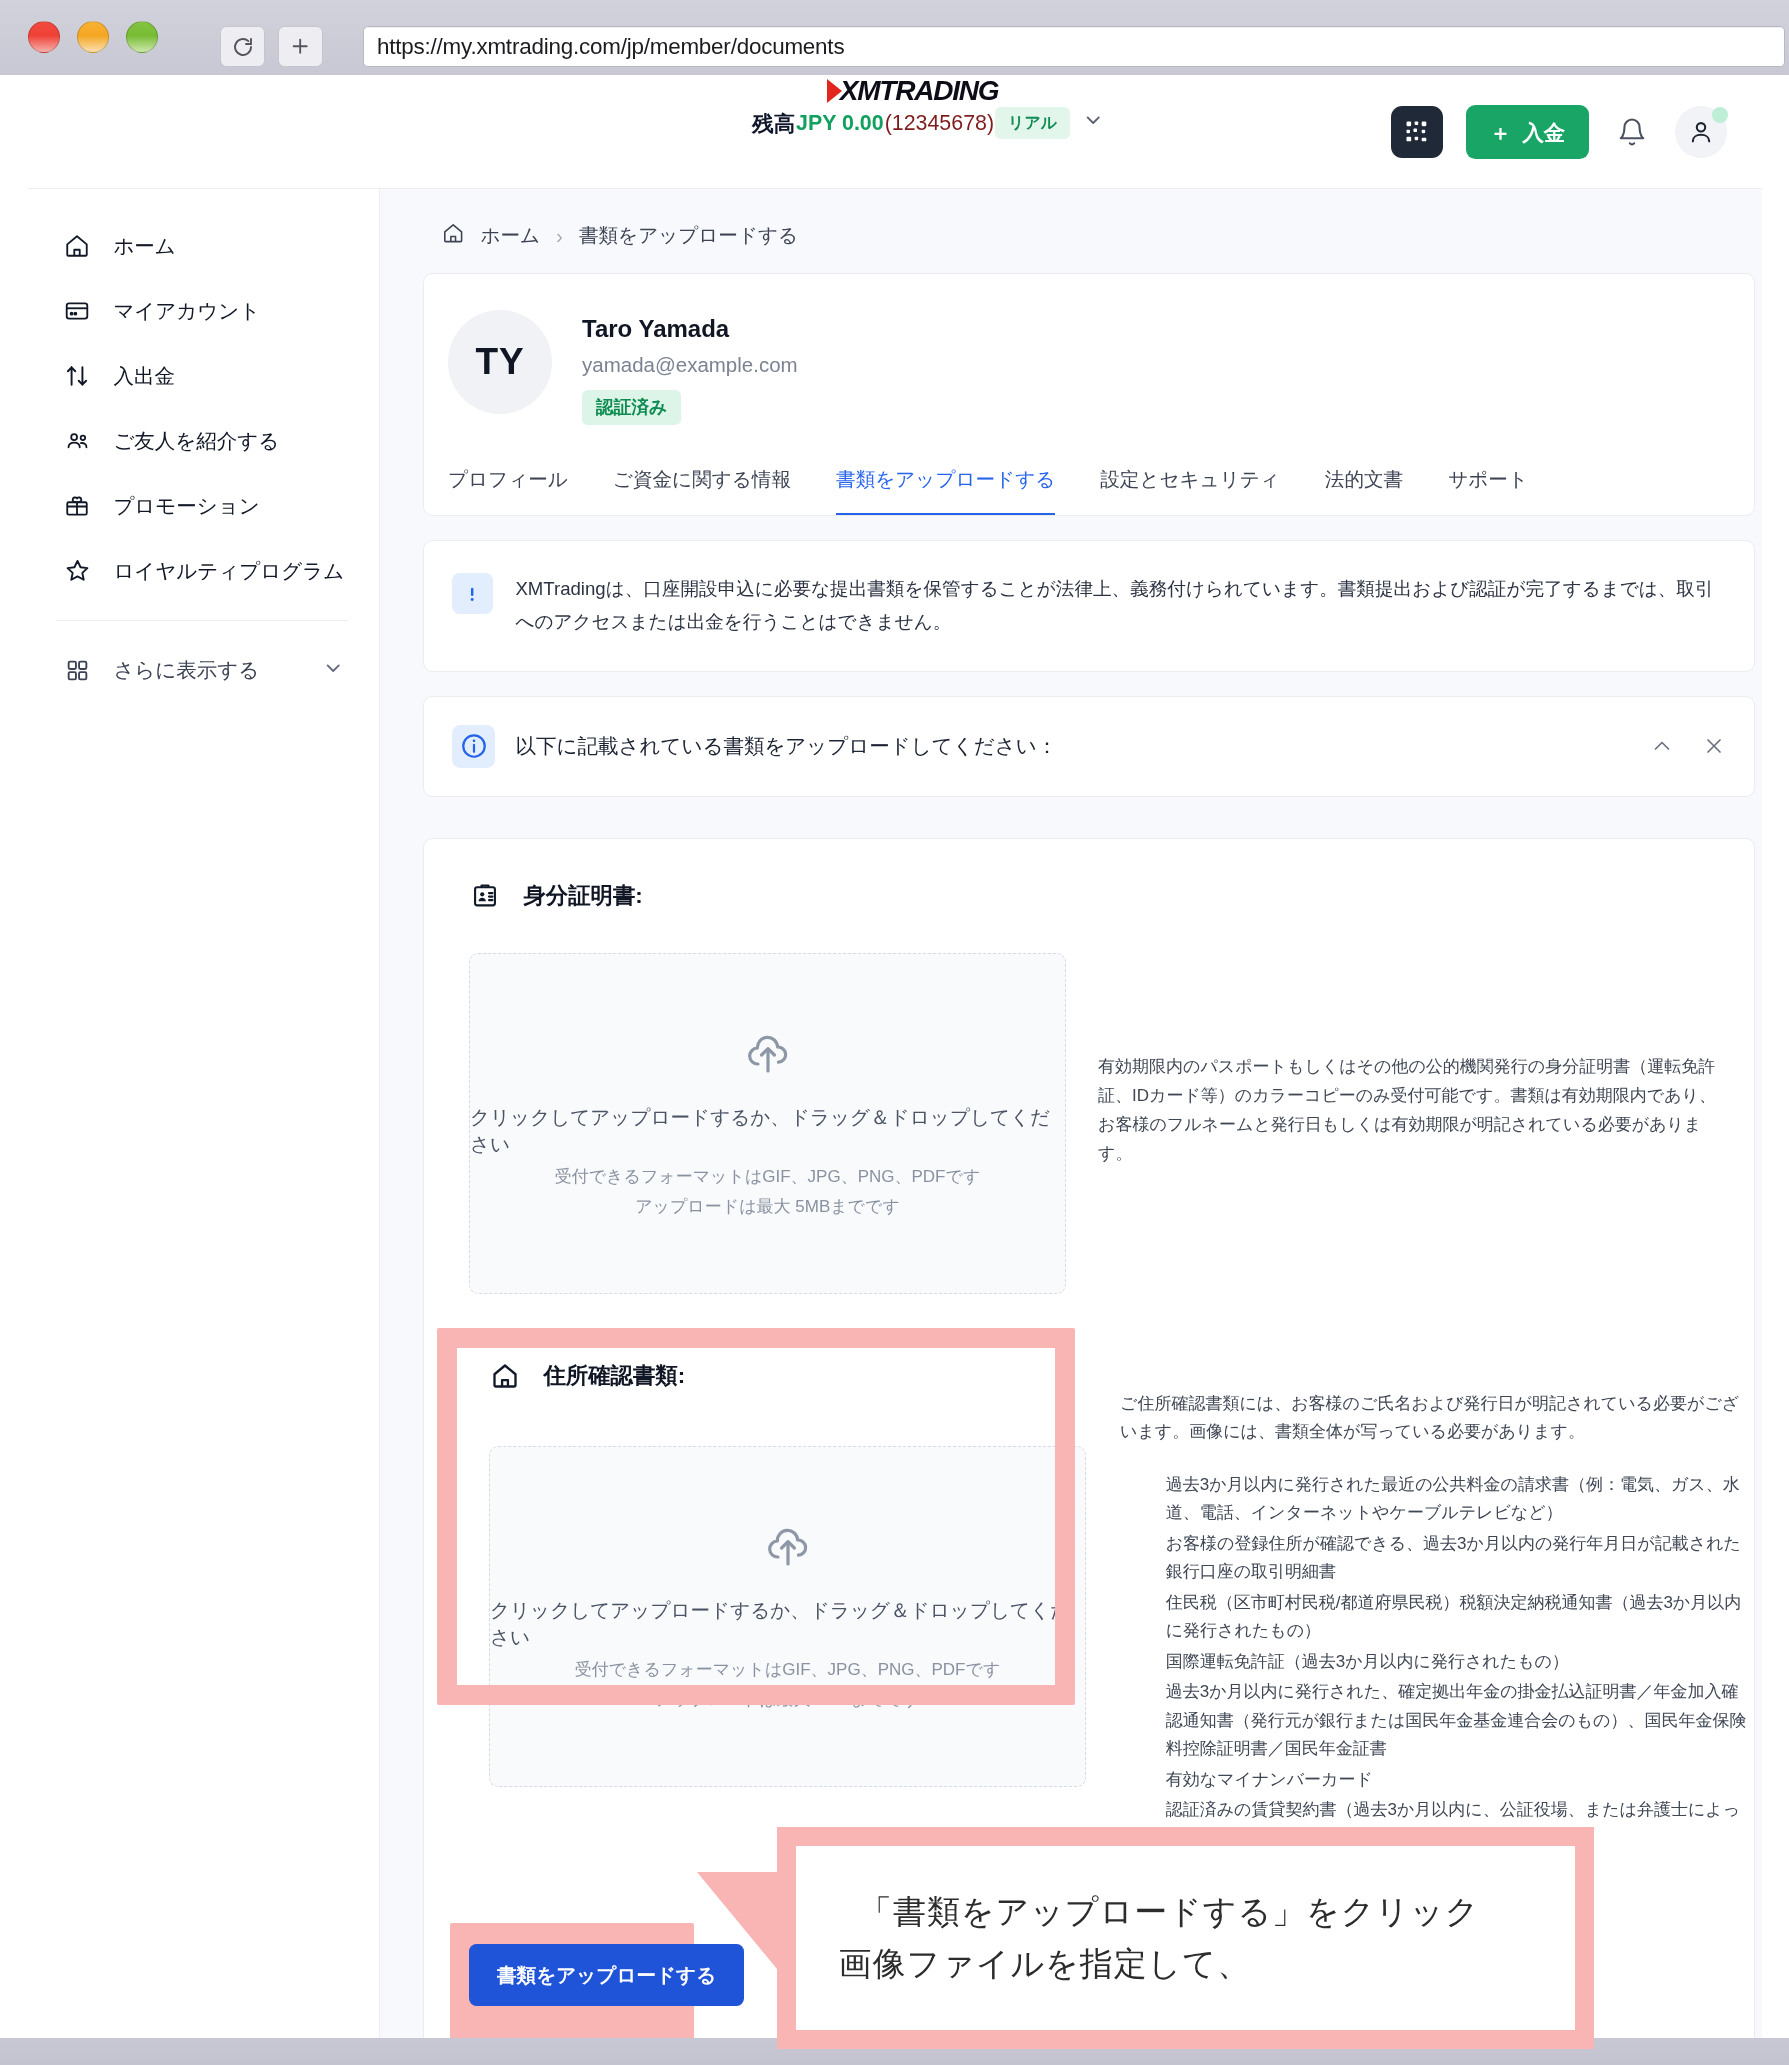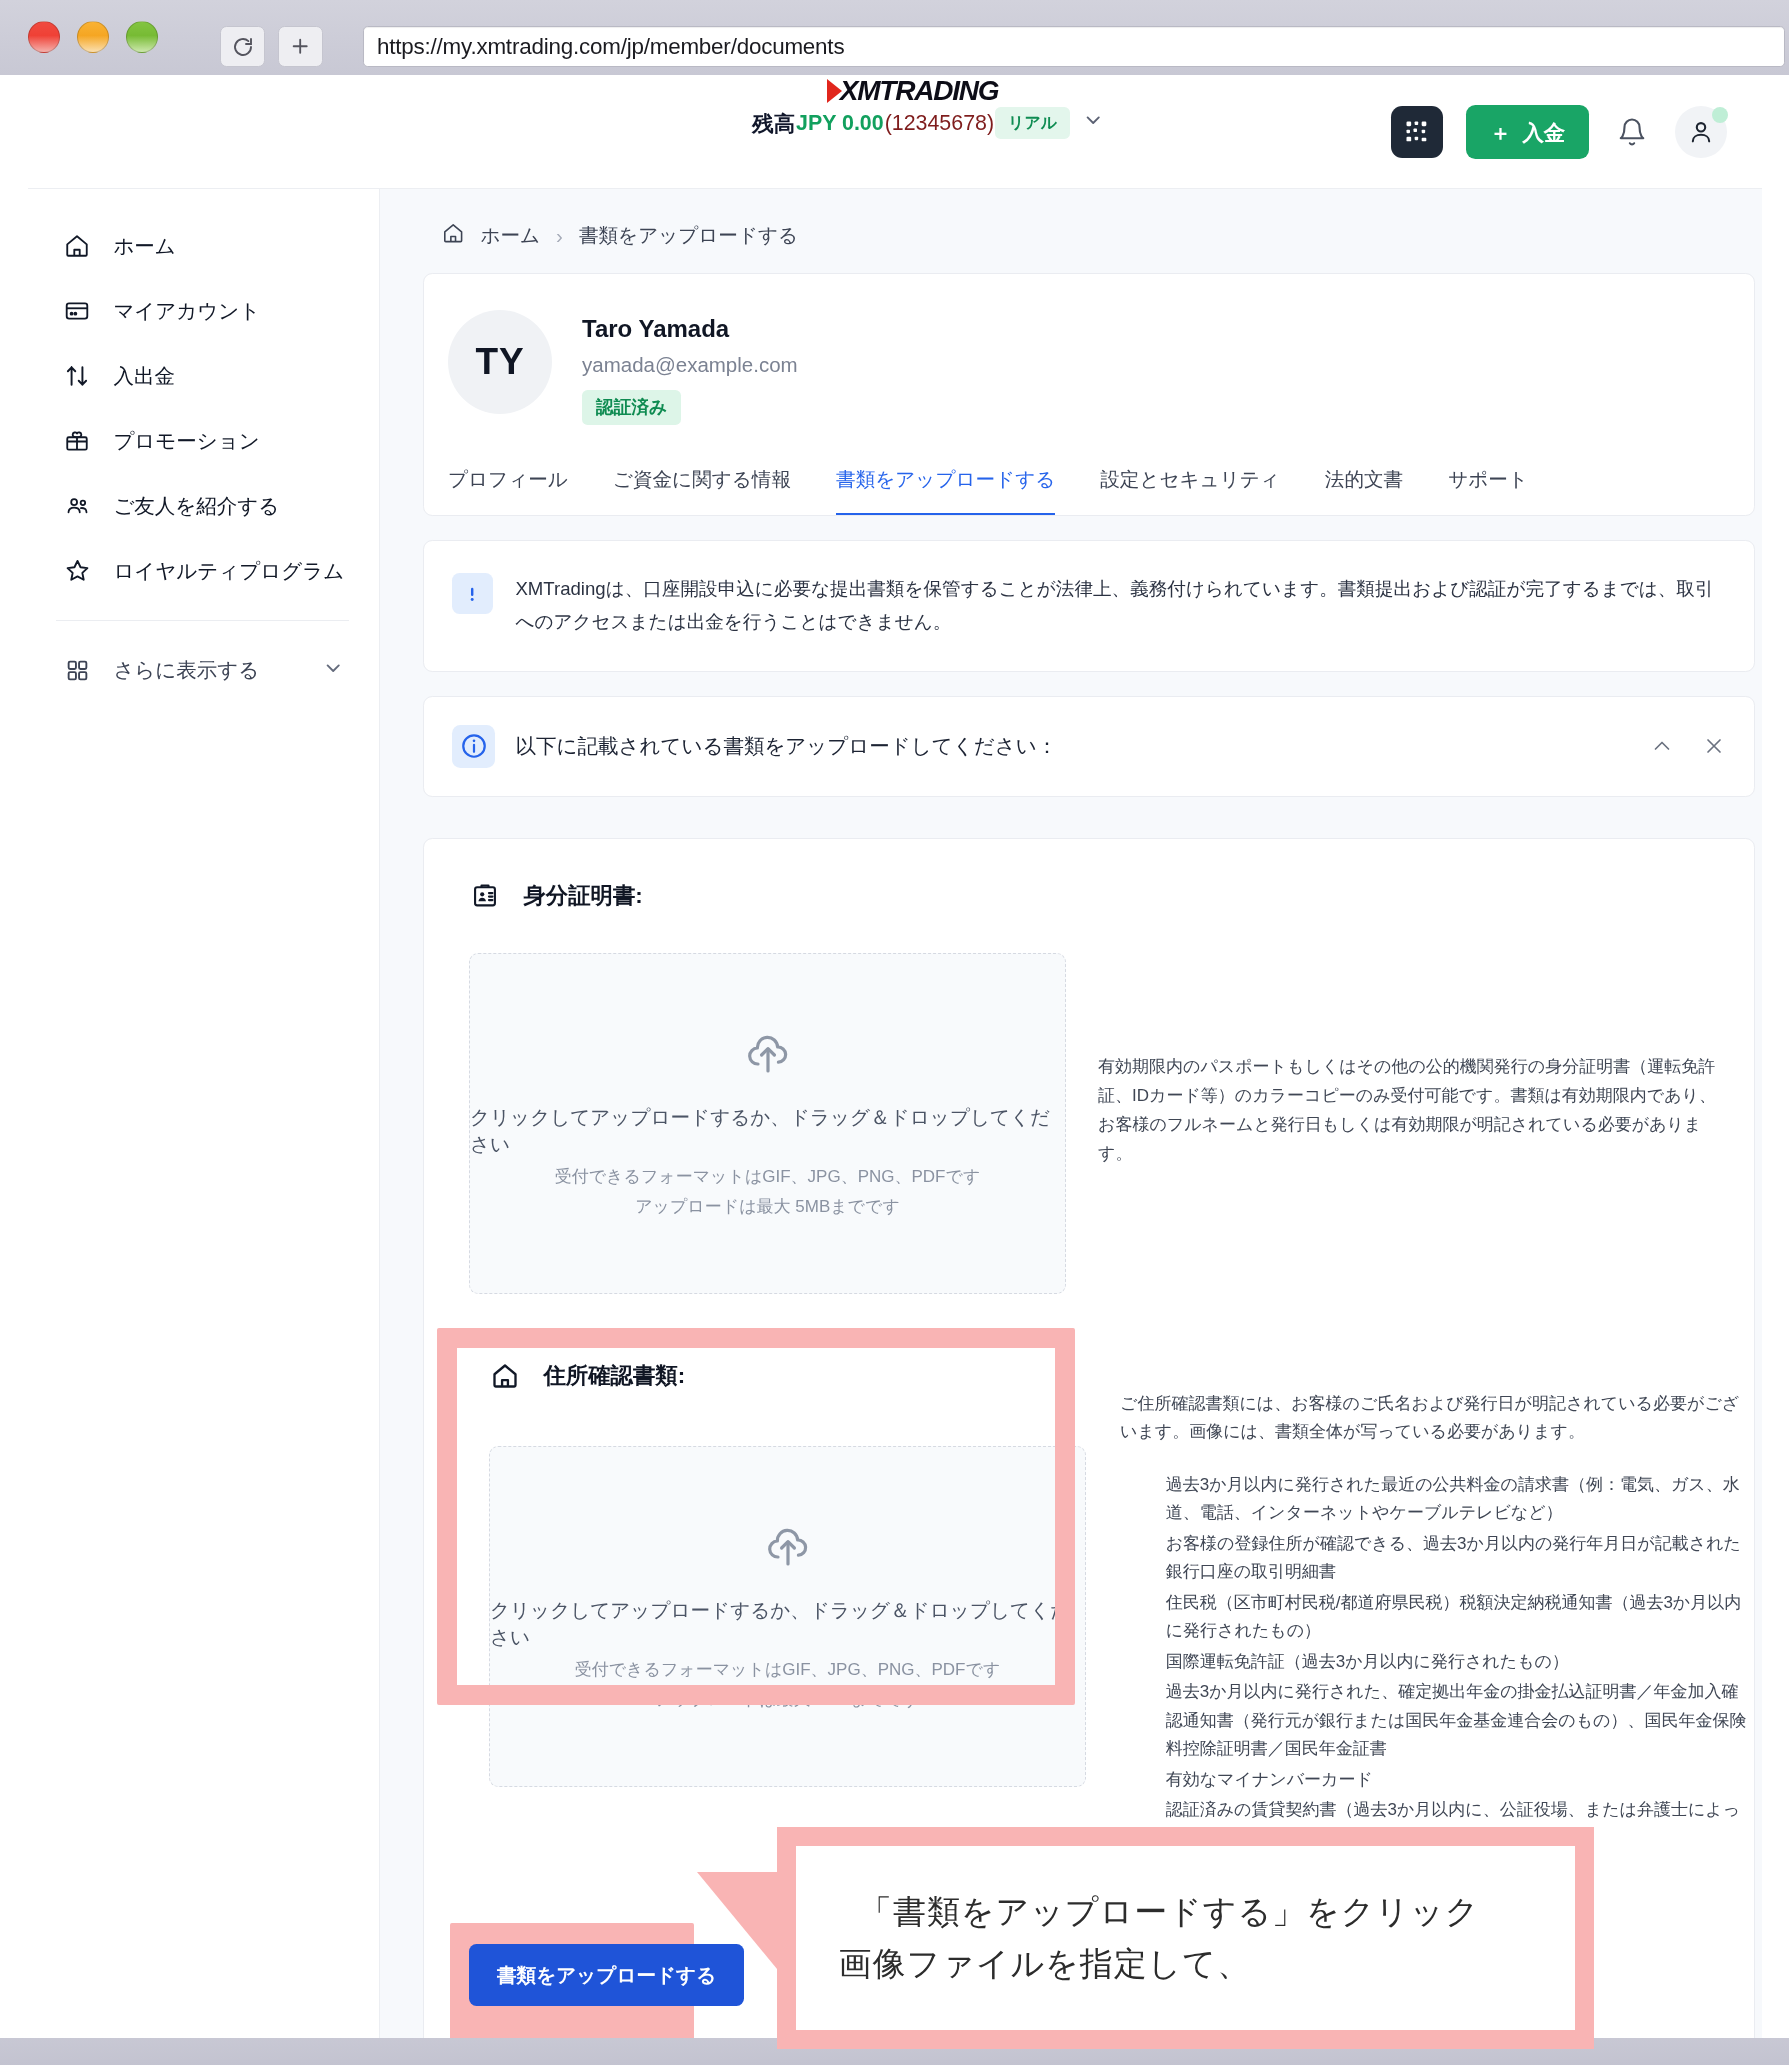--- a/index.html
+++ b/index.html
@@ -358,38 +358,38 @@
         <span class="side-icon">
           <svg width="26" height="26" viewBox="0 0 24 24" fill="none" stroke="#111827" stroke-width="1.8" stroke-linecap="round" stroke-linejoin="round">
               <path d="M7 20V4M7 4L3.6 7.6M7 4l3.4 3.6"></path>
               <path d="M17 4v16M17 20l3.4-3.6M17 20l-3.4-3.6"></path>
             </svg>
         </span>
         <span>入出金</span>
       </div>
       <div class="side-item">
         <span class="side-icon">
-          <svg width="26" height="26" viewBox="0 0 24 24" fill="none" stroke="#111827" stroke-width="1.7" stroke-linejoin="round">
-              <rect x="3" y="8.5" width="18" height="11.5" rx="1.4"></rect>
-              <path d="M3 12.5h18M12 8.5V20"></path>
-              <path d="M12 8.5C10.5 8.5 8 8 8 6.2A2.2 2.2 0 0 1 12 5a2.2 2.2 0 0 1 4 1.2c0 1.8-2.5 2.3-4 2.3z"></path>
-            </svg>
-        </span>
-        <span>プロモーション</span>
-      </div>
-      <div class="side-item">
-        <span class="side-icon">
           <svg width="27" height="27" viewBox="0 0 24 24" fill="none" stroke="#111827" stroke-width="1.6" stroke-linecap="round">
               <circle cx="9" cy="9" r="2.6"></circle>
               <path d="M4 18c0-2.7 2.2-4.2 5-4.2s5 1.5 5 4.2"></path>
               <circle cx="16.8" cy="9.6" r="2"></circle>
               <path d="M15 14.3c2.6-.4 5 1 5 3.7"></path>
             </svg>
         </span>
         <span>ご友人を紹介する</span>
+      </div>
+      <div class="side-item">
+        <span class="side-icon">
+          <svg width="26" height="26" viewBox="0 0 24 24" fill="none" stroke="#111827" stroke-width="1.7" stroke-linejoin="round">
+              <rect x="3" y="8.5" width="18" height="11.5" rx="1.4"></rect>
+              <path d="M3 12.5h18M12 8.5V20"></path>
+              <path d="M12 8.5C10.5 8.5 8 8 8 6.2A2.2 2.2 0 0 1 12 5a2.2 2.2 0 0 1 4 1.2c0 1.8-2.5 2.3-4 2.3z"></path>
+            </svg>
+        </span>
+        <span>プロモーション</span>
       </div>
       <div class="side-item">
         <span class="side-icon">
           <svg width="27" height="27" viewBox="0 0 24 24" fill="none" stroke="#111827" stroke-width="1.7" stroke-linejoin="round">
               <path d="M12 3.5l2.7 5.6 6.1.8-4.5 4.2 1.2 6.1L12 17.3l-5.5 2.9 1.2-6.1L3.2 9.9l6.1-.8z"></path>
             </svg>
         </span>
         <span>ロイヤルティプログラム</span>
       </div>
       <div class="side-divider"></div>

